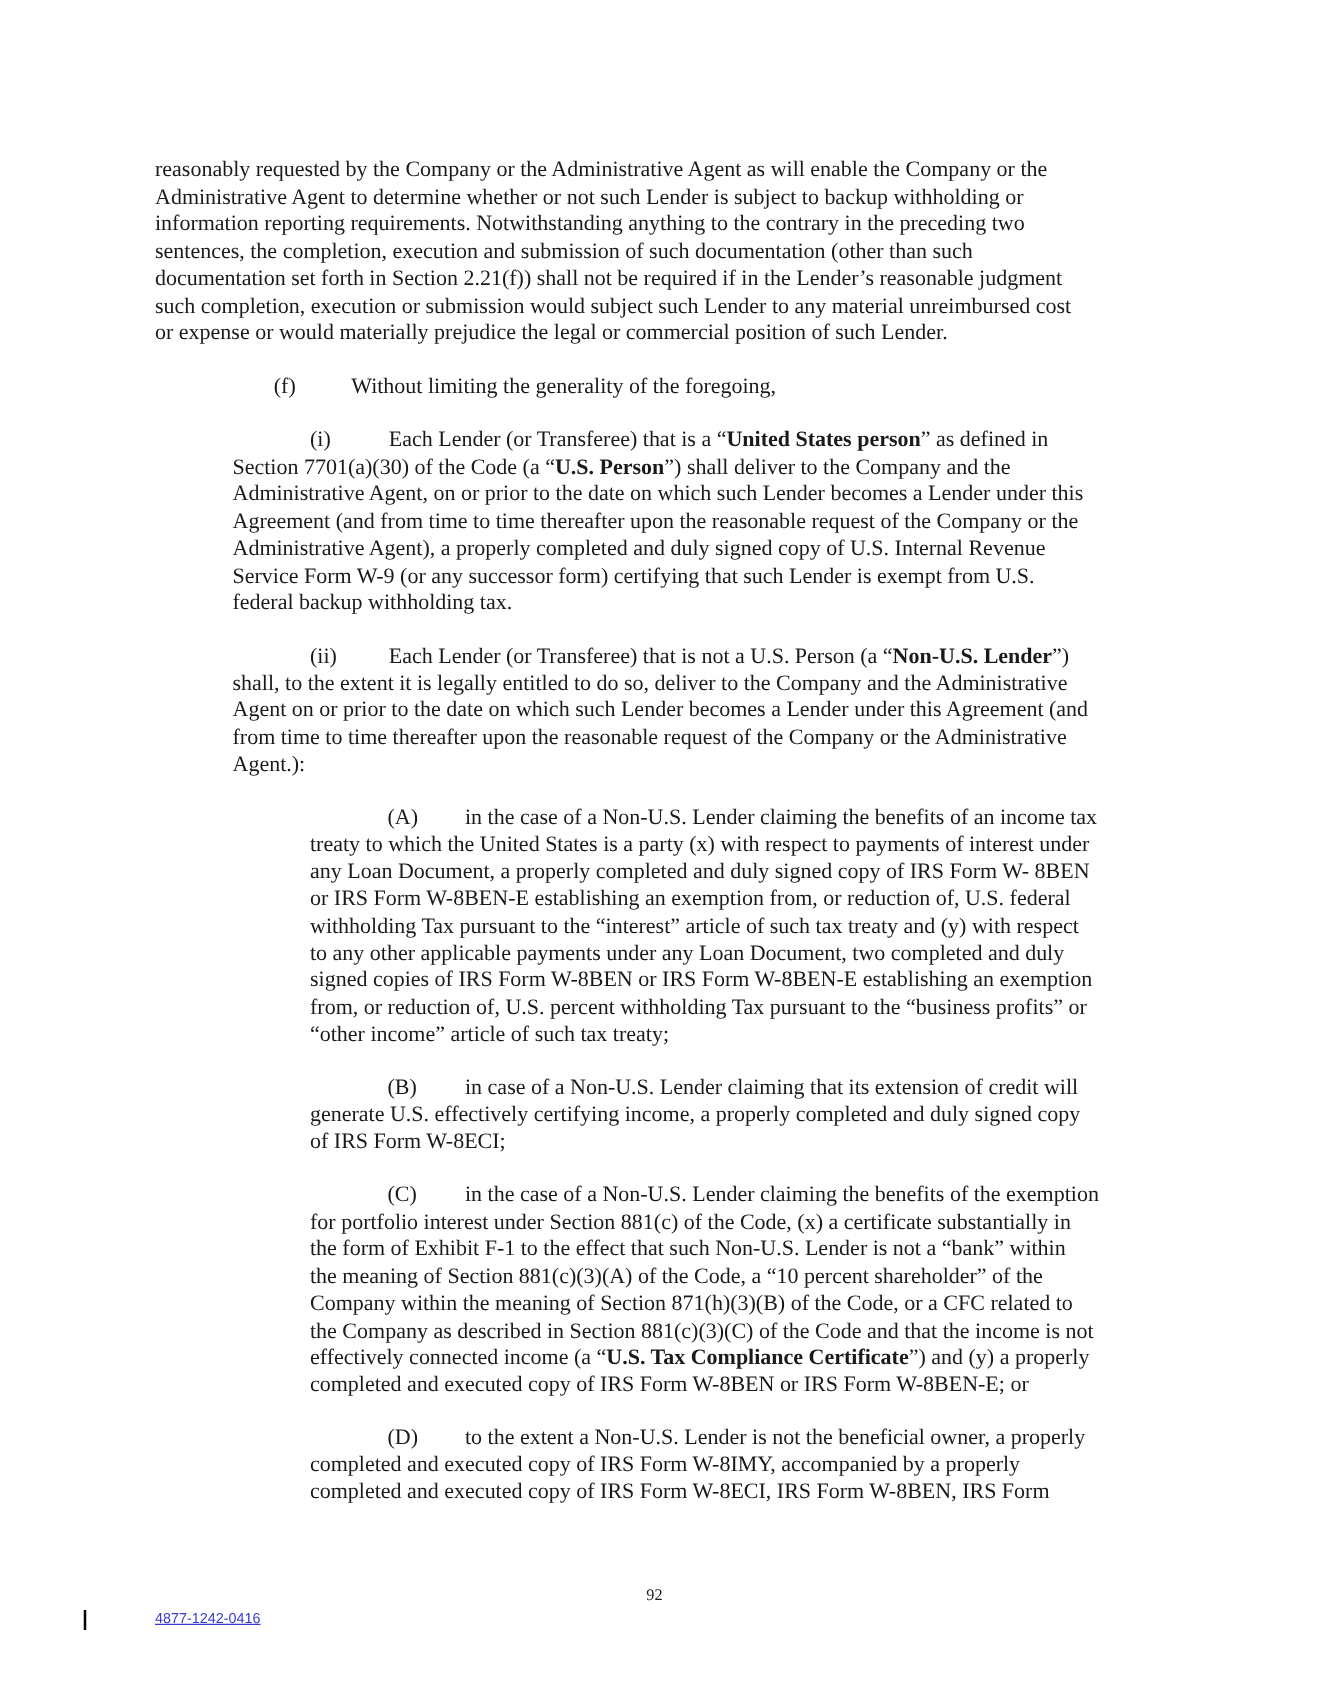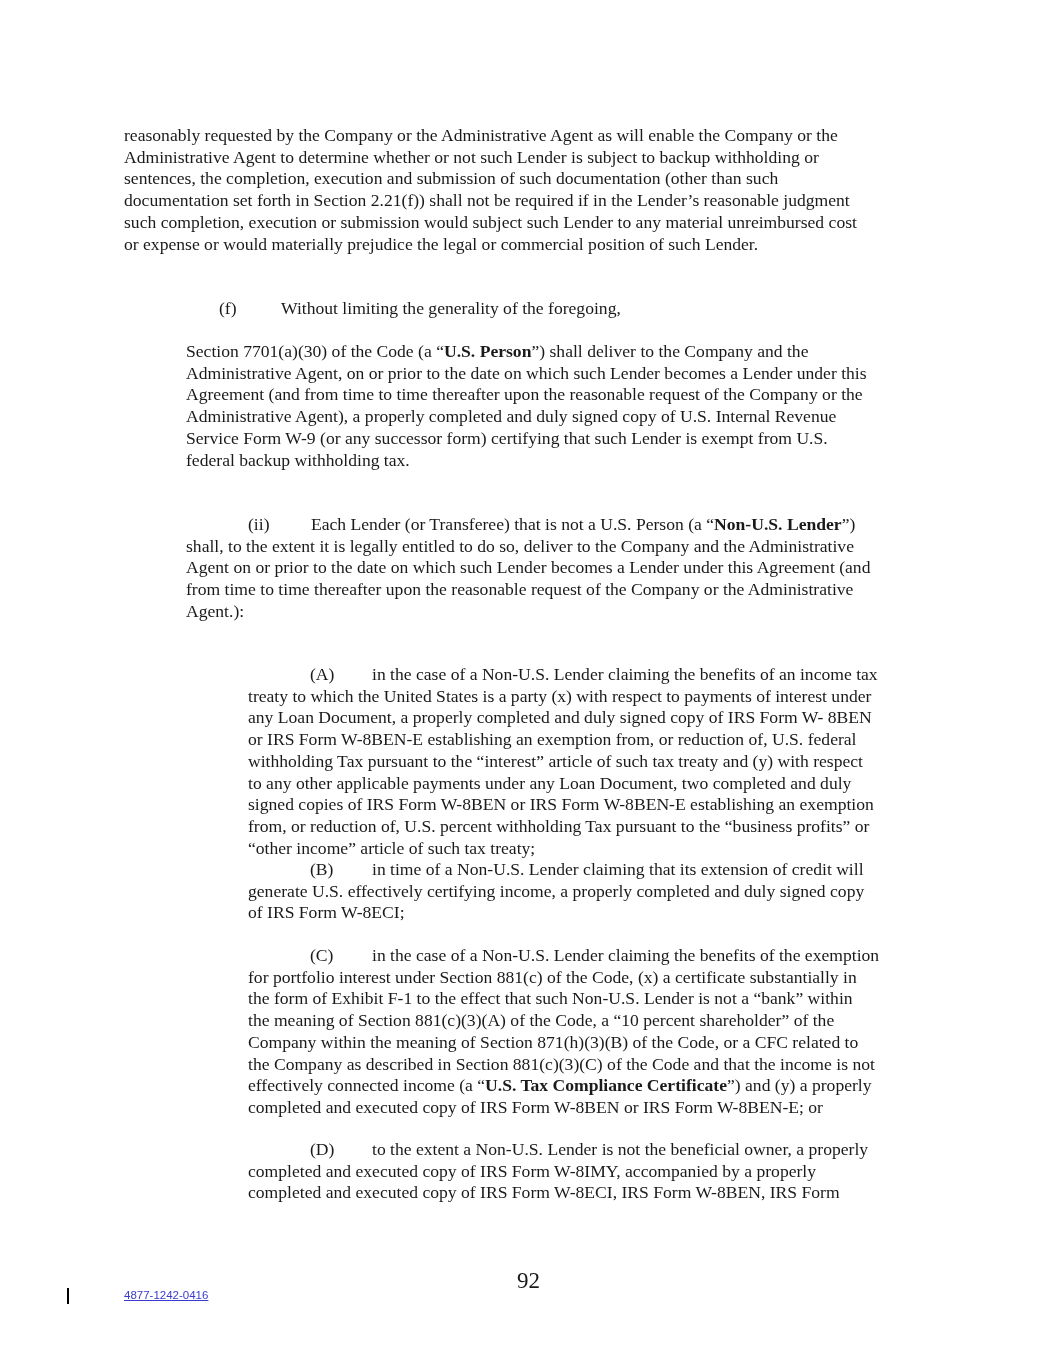--- a/index.html
+++ b/index.html
@@ -27,40 +27,40 @@
     font-size: 17.6px;
     line-height: 21.7px;
     margin: 0;
     white-space: normal;
   }
   .para b { font-weight: bold; }
   #p-intro { left: 124px; top: 125px; width: 810px; }
   #p-f { left: 186px; top: 298px; width: 760px; margin-left: 33px; }
   #p-i { left: 186px; top: 341px; width: 750px; }
   #p-ii { left: 186px; top: 514px; width: 750px; }
-  #p-A { left: 248px; top: 643px; width: 690px; margin-top: 21px; }
+  #p-A { left: 248px; top: 643px; width: 690px; }
   #p-B { left: 248px; top: 859px; width: 690px; }
   #p-C { left: 248px; top: 945px; width: 690px; }
   #p-D { left: 248px; top: 1139px; width: 690px; }
 
   .lab {
     display: inline-block;
     width: 62px;
   }
   .lab-f { width: 62px; }
   .lab-i { margin-left: 62px; width: 63px; }
   .lab-A { margin-left: 62px; width: 62px; }
 
   .line { display: block; white-space: nowrap; }
 
   #page-number {
     position: absolute;
     left: 517px;
     top: 1268px;
-    font-size: 23px;
+    font-size: 13px;
     font-family: "Liberation Serif", serif;
   }
   #change-bar {
     position: absolute;
     left: 67px;
     top: 1288px;
     width: 2px;
     height: 16px;
     background: #000;
   }
@@ -75,33 +75,37 @@
   }
 </style>
 </head>
 <body>
 
 <div class="page">
 
   <div class="para" id="p-intro">
     <span class="line">reasonably requested by the Company or the Administrative Agent as will enable the Company or the</span>
     <span class="line">Administrative Agent to determine whether or not such Lender is subject to backup withholding or</span>
+    <span class="line">information reporting requirements. Notwithstanding anything to the contrary in the preceding two</span>
     <span class="line">sentences, the completion, execution and submission of such documentation (other than such</span>
     <span class="line">documentation set forth in Section 2.21(f)) shall not be required if in the Lender’s reasonable judgment</span>
     <span class="line">such completion, execution or submission would subject such Lender to any material unreimbursed cost</span>
     <span class="line">or expense or would materially prejudice the legal or commercial position of such Lender.</span>
   </div>
 
   <div class="para" id="p-f">
     <span class="line">
       <span class="lab lab-f">(f)</span><span>Without limiting the generality of the foregoing,</span>
     </span>
   </div>
 
   <div class="para" id="p-i">
+    <span class="line">
+      <span class="lab lab-i">(i)</span><span>Each Lender (or Transferee) that is a “</span><b>United States person</b><span>” as defined in</span>
+    </span>
     <span class="line">
       <span>Section 7701(a)(30) of the Code (a “</span><b>U.S. Person</b><span>”) shall deliver to the Company and the</span>
     </span>
     <span class="line">Administrative Agent, on or prior to the date on which such Lender becomes a Lender under this</span>
     <span class="line">Agreement (and from time to time thereafter upon the reasonable request of the Company or the</span>
     <span class="line">Administrative Agent), a properly completed and duly signed copy of U.S. Internal Revenue</span>
     <span class="line">Service Form W-9 (or any successor form) certifying that such Lender is exempt from U.S.</span>
     <span class="line">federal backup withholding tax.</span>
   </div>
 
@@ -124,21 +128,21 @@
     <span class="line">or IRS Form W-8BEN-E establishing an exemption from, or reduction of, U.S. federal</span>
     <span class="line">withholding Tax pursuant to the “interest” article of such tax treaty and (y) with respect</span>
     <span class="line">to any other applicable payments under any Loan Document, two completed and duly</span>
     <span class="line">signed copies of IRS Form W-8BEN or IRS Form W-8BEN-E establishing an exemption</span>
     <span class="line">from, or reduction of, U.S. percent withholding Tax pursuant to the “business profits” or</span>
     <span class="line">“other income” article of such tax treaty;</span>
   </div>
 
   <div class="para" id="p-B">
     <span class="line">
-      <span class="lab lab-A">(B)</span><span>in time of a Non-U.S. Lender claiming that its extension of credit will</span>
+      <span class="lab lab-A">(B)</span><span>in case of a Non-U.S. Lender claiming that its extension of credit will</span>
     </span>
     <span class="line">generate U.S. effectively certifying income, a properly completed and duly signed copy</span>
     <span class="line">of IRS Form W-8ECI;</span>
   </div>
 
   <div class="para" id="p-C">
     <span class="line">
       <span class="lab lab-A">(C)</span><span>in the case of a Non-U.S. Lender claiming the benefits of the exemption</span>
     </span>
     <span class="line">for portfolio interest under Section 881(c) of the Code, (x) a certificate substantially in</span>

